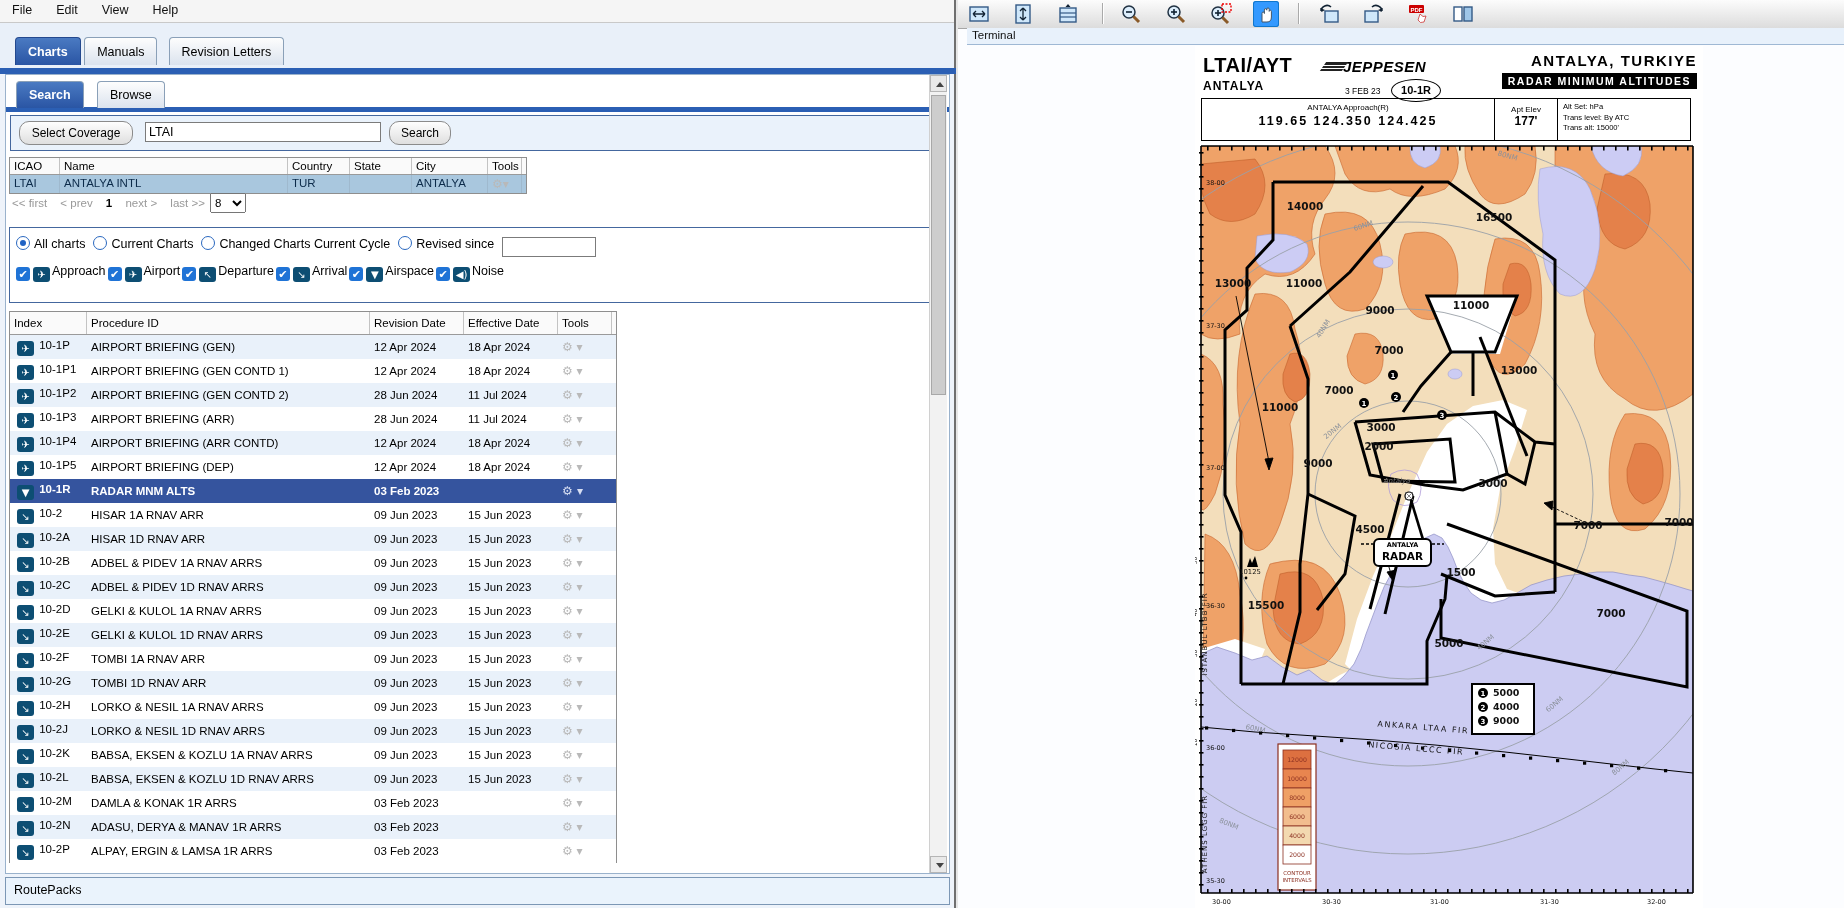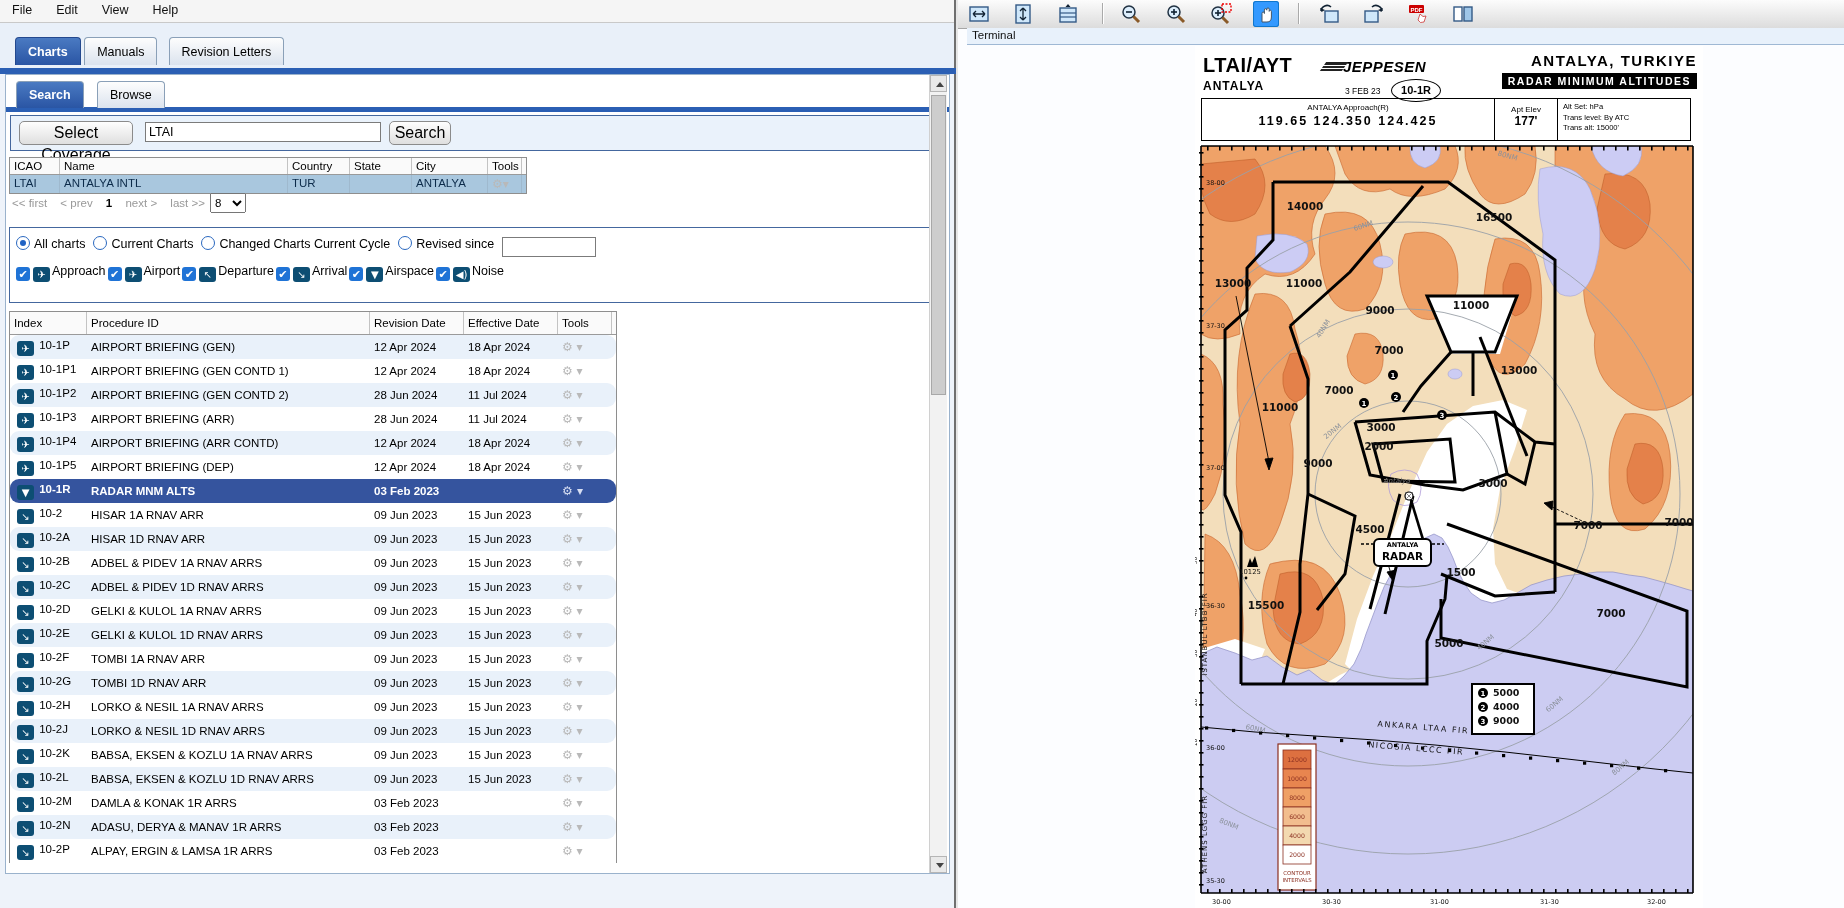--- a/index.html
+++ b/index.html
@@ -10,21 +10,21 @@
   .menu-item{display:inline-block;padding:3px 12px 0 12px;cursor:default;}
   #tabstrip{position:absolute;left:0;top:23px;width:100%;height:45px;background:#e9f0f9;}
   .tab{position:absolute;top:14px;height:28px;line-height:28px;padding:0 12px;font-size:12.5px;border:1px solid #8aa0b8;border-bottom:none;border-radius:4px 4px 0 0;background:linear-gradient(#fdfdfd,#dbe3ee);color:#000;box-sizing:border-box;}
   .tab.active{background:linear-gradient(#4a7ac2,#2a55a4);color:#fff;font-weight:bold;border-color:#23488e;}
   .bluebar{position:absolute;left:0;width:956px;height:6px;background:#2b5fb4;}
   #content-box{position:absolute;left:5px;top:74px;width:945px;height:800px;background:#fff;border:1px solid #9ab2cc;box-sizing:border-box;overflow:hidden;}
   .subtab{position:absolute;top:6px;height:26px;line-height:26px;padding:0 12px;font-size:12.5px;border:1px solid #8aa0b8;border-bottom:none;border-radius:4px 4px 0 0;background:linear-gradient(#fdfdfd,#dbe3ee);}
   .subtab.active{background:linear-gradient(#4a7ac2,#2a55a4);color:#fff;font-weight:bold;}
   #subtab-bar{position:absolute;left:0;top:32px;width:100%;height:5px;background:#2b5fb4;}
   #search-row{position:absolute;left:4px;top:40px;width:930px;height:34px;background:#eaf2fb;border:1px solid #44679e;}
-  .btn{position:absolute;font-size:16px;text-align:center;background:linear-gradient(#fefefe,#dfdfdf);border:1px solid #8b8b8b;border-radius:5px;color:#000;}
+  .btn{position:absolute;font-size:12px;text-align:center;background:linear-gradient(#fefefe,#dfdfdf);border:1px solid #8b8b8b;border-radius:10px;color:#000;}
   #coverage-btn{left:8px;top:5px;width:112px;height:22px;line-height:22px;}
   #search-btn{left:378px;top:5px;width:60px;height:22px;line-height:22px;}
   #search-input{position:absolute;left:134px;top:6px;width:236px;height:20px;border:1px solid #7b7b7b;font-size:12.5px;padding:0 3px;box-sizing:border-box;font-family:"Liberation Sans",sans-serif;}
   
   #results{position:absolute;left:3px;top:82px;width:516px;font-size:11.5px;border:1px solid #8e8e8e;}
   .r-head,.r-row{display:grid;grid-template-columns:50px 228px 62px 62px 76px 34px;}
   .r-head{background:#fafafa;border-bottom:1px solid #9a9a9a;}
   .r-head div{padding:2px 4px;border-right:1px solid #c3c3c3;}
   .r-row{background:#a9c7de;color:#0c2b4a;}
   .r-row div{padding:2px 4px;border-right:1px solid #9fb9ce;height:14px;}
@@ -39,21 +39,21 @@
   .radio-label{margin-right:8px;}
   #revised-input{width:88px;height:16px;border:1px solid #7b7b7b;vertical-align:-3px;}
   .check-row{position:absolute;left:6px;top:36px;height:22px;font-size:12.5px;white-space:nowrap;}
   .cb{display:inline-block;width:14px;height:14px;background:#1f73d6;border-radius:3px;color:#fff;font-size:11px;line-height:14px;text-align:center;vertical-align:-3px;}
   .type-ic{display:inline-block;width:17px;height:15px;background:#0d4e73;border-radius:3px;color:#fff;font-size:10px;line-height:15px;text-align:center;vertical-align:-3px;margin:0 2px 0 3px;font-family:"DejaVu Sans",sans-serif;}
   .cb-label{margin-right:2px;text-align:right;}
   
   #proc{position:absolute;left:3px;top:236px;width:606px;font-size:11.5px;border:1px solid #8e8e8e;border-bottom:none;}
   .p-head{display:grid;grid-template-columns:77px 283px 94px 94px 54px;background:#fafafa;border-bottom:1px solid #9a9a9a;}
   .p-head div{padding:5px 4px;border-right:1px solid #c3c3c3;}
-  .p-row{display:grid;grid-template-columns:77px 283px 94px 94px 54px;height:24px;background:#fff;align-items:center;border-radius:9px;}
+  .p-row{display:grid;grid-template-columns:77px 283px 94px 94px 54px;height:24px;background:#fff;align-items:center;}
   .p-row:nth-child(odd){background:#e9f1fa;}
   .p-row div{padding:0 4px;overflow:hidden;white-space:nowrap;}
   .p-row.sel{background:#35549e;color:#fff;font-weight:bold;}
   .gear{color:#b9b9b9;font-size:12px;font-family:"DejaVu Sans",sans-serif;}
   .p-row.sel .gear{color:#d7def2;}
   
   #vscroll{position:absolute;right:2px;top:0px;width:17px;height:798px;background:#f2f2f2;border-left:1px solid #d0d0d0;}
   .sb-btn{position:absolute;left:0;width:17px;height:17px;background:#e9e9e9;border:1px solid #b5b5b5;box-sizing:border-box;}
   .sb-btn::after{content:"";position:absolute;left:4.5px;border-left:4px solid transparent;border-right:4px solid transparent;}
   #sb-up::after{top:6px;border-bottom:5px solid #444;}
@@ -317,20 +317,21 @@
 
       <div id="vscroll">
         <div class="sb-btn" id="sb-up" style="top:0"></div>
         <div id="sb-thumb"></div>
         <div class="sb-btn" id="sb-down"></div>
       </div>
     <div class="subtab active" style="left:10px">Search</div>
         <div class="subtab" style="left:91px">Browse</div>
       </div>
 
+    <div id="routepacks">RoutePacks</div>
   </div>
 
   <div id="right-panel">
     <div id="toolbar">
         <div class="tool" style="left:8px"><svg viewBox="0 0 24 24">
             <rect x="3" y="5" width="18" height="14" fill="#cfe7fa" stroke="#345a86" stroke-width="1.4"></rect>
             <path d="M6,12 h12 M6,12 l3,-3 M6,12 l3,3 M18,12 l-3,-3 M18,12 l-3,3" stroke="#123" stroke-width="1.3" fill="none"></path>
           </svg></div>
         <div class="tool" style="left:52px"><svg viewBox="0 0 24 24">
             <rect x="5" y="3" width="14" height="18" fill="#cfe7fa" stroke="#345a86" stroke-width="1.4"></rect>

